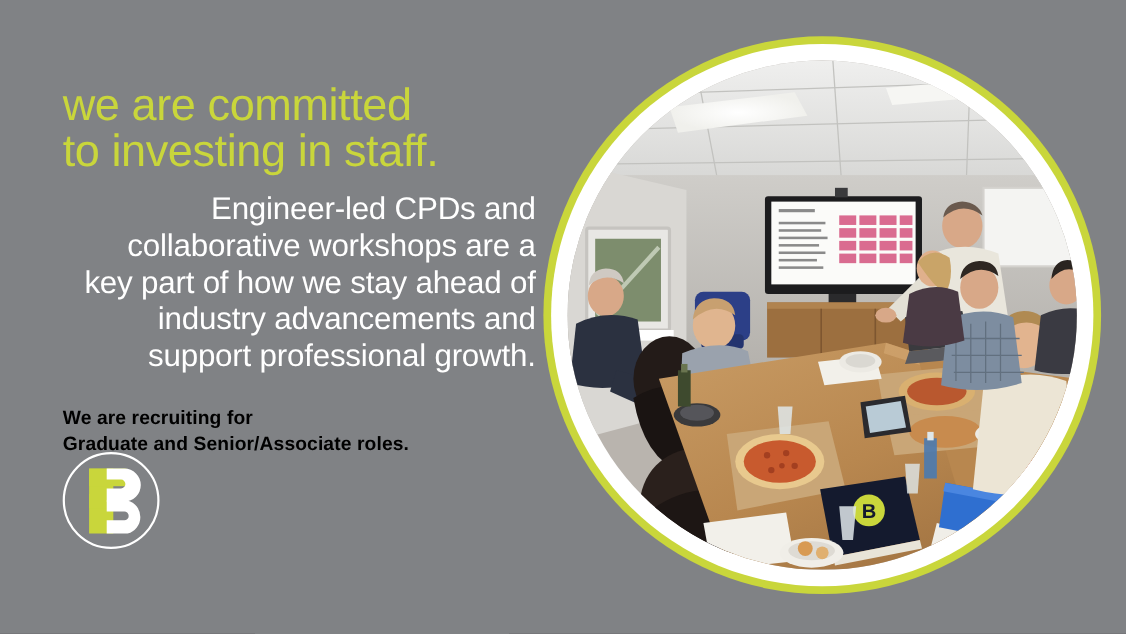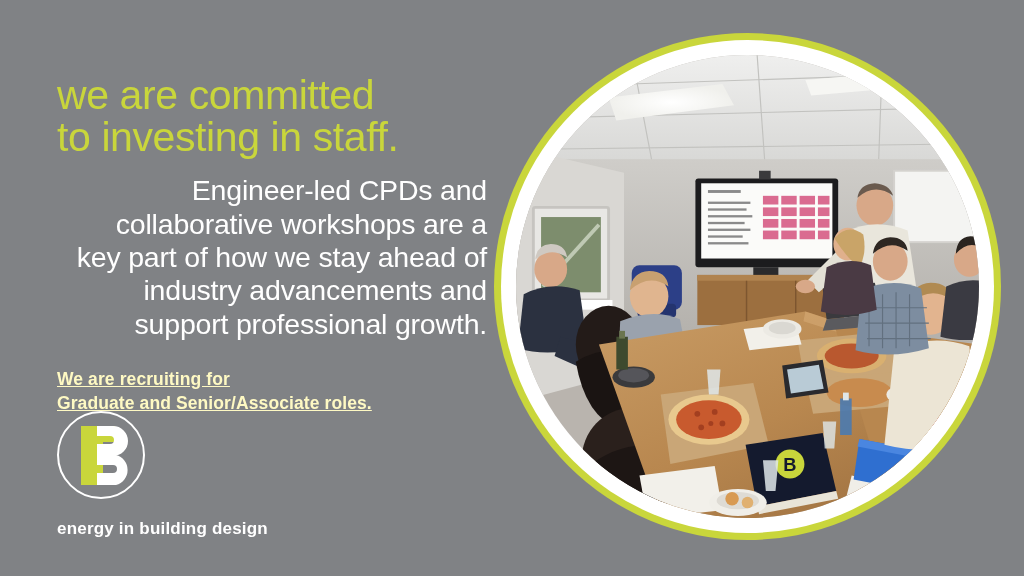--- a/index.html
+++ b/index.html
@@ -42,29 +42,28 @@
     line-height: 1.17;
     font-weight: 400;
     letter-spacing: -0.2px;
     margin: 0;
     padding-top: 16px;
     white-space: pre-line;
     text-align: right;
   }
 
   .recruiting {
-    color: #fef9c3;
+    color: #000000;
     font-size: 17.5px;
     line-height: 1.35;
     font-weight: bold;
     letter-spacing: 0.1px;
     margin: 0;
     padding-top: 27px;
     white-space: pre-line;
-    text-decoration: underline;
   }
 
   
   .logo-block {
     position: absolute;
     left: 57px;
     top: 411px;
     width: 300px;
   }
   .logo-mark {
@@ -150,21 +149,20 @@
       <svg class="logo-b" viewBox="0 0 88 88">
 
         <rect x="24" y="15" width="22" height="59" fill="#c9d63b"></rect>
         <rect x="24" y="15" width="34" height="16" fill="#c9d63b"></rect>
         <rect x="24" y="38" width="30" height="13" fill="#c9d63b"></rect>
 
         <path d="M40 15 H56 a15 15 0 0 1 0 30 H40 V33 H53 a4 4 0 0 0 0 -8 H40 Z" fill="#ffffff"></path>
         <path d="M40 44 H59 a15.5 15.5 0 0 1 0 30 H40 V62 H56 a4 4 0 0 0 0 -8 H40 Z" fill="#ffffff"></path>
       </svg>
     </div>
-    <p class="tagline">energy in building design</p>
   </div>
 
   <div class="photo-ring">
     <div class="photo-ring-white">
       <div class="photo-clip">
         <svg class="photo-svg" viewBox="0 0 480 480" preserveAspectRatio="xMidYMid slice">
           <defs>
             <linearGradient id="wallG" x1="0" y1="0" x2="0" y2="1">
               <stop offset="0" stop-color="#cfcdc9"></stop>
               <stop offset="1" stop-color="#b3b0ab"></stop>

